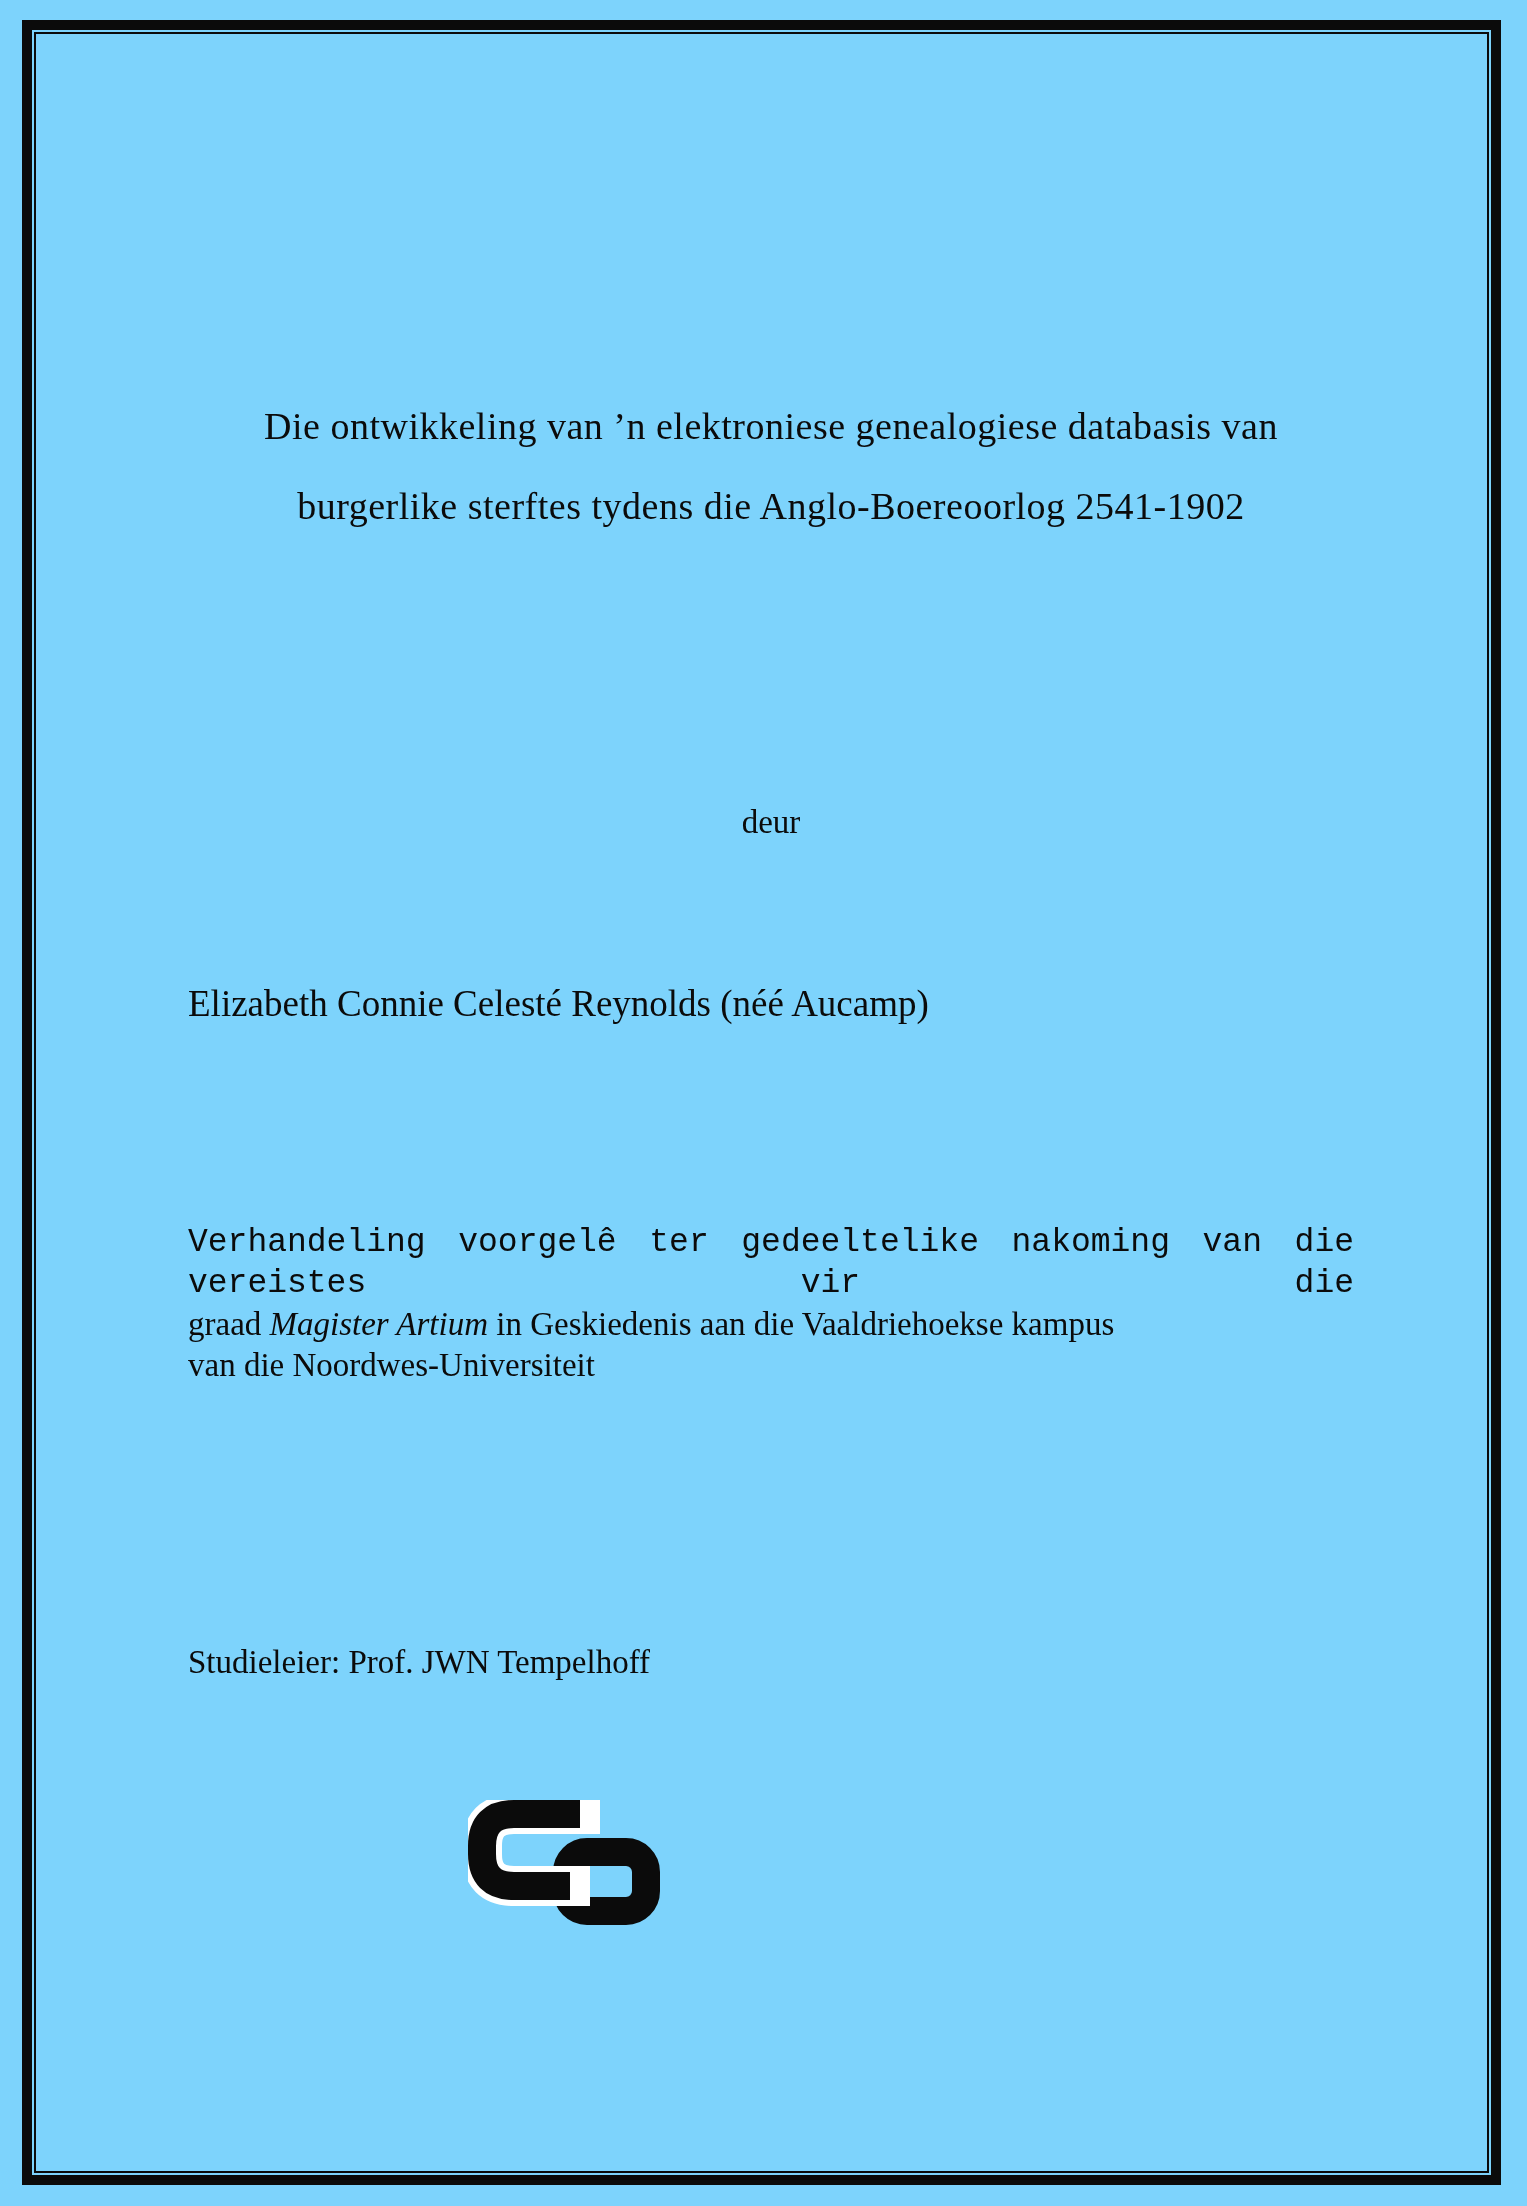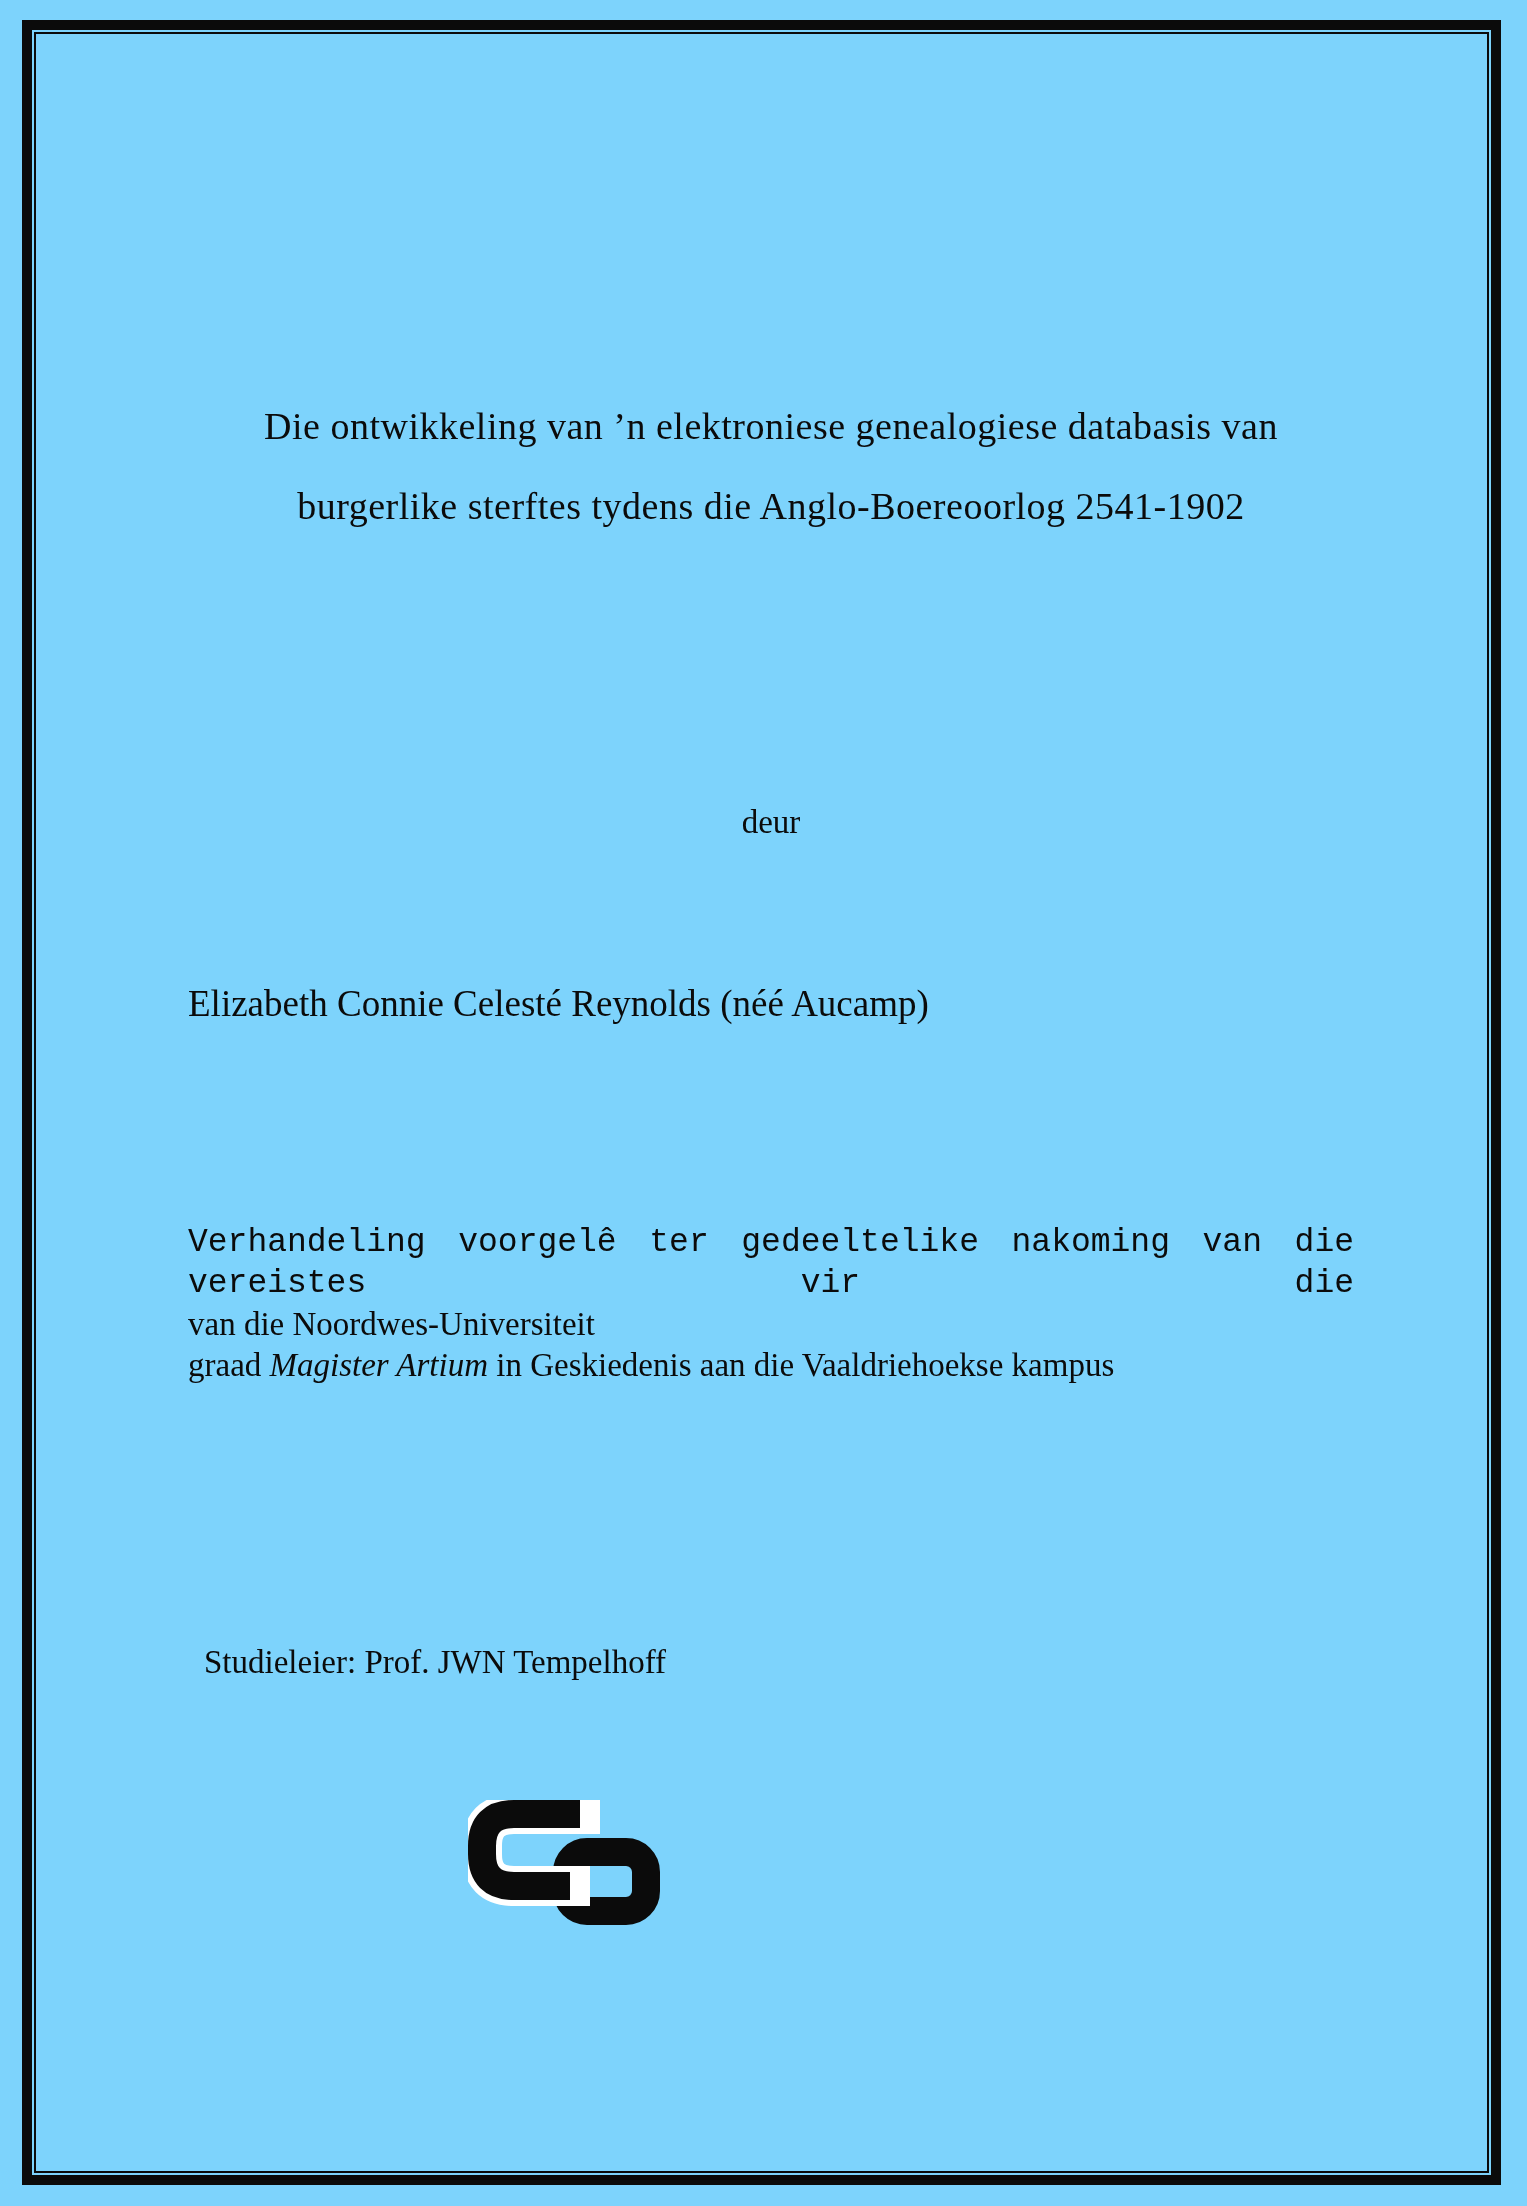--- a/index.html
+++ b/index.html
@@ -49,21 +49,21 @@
     font-size:33px;line-height:41px;
   }
   .statement .justified{
     text-align:justify;
     text-align-last:justify;
     font-family:Liberation Mono, monospace;
   }
   .statement .italic{font-style:italic;}
   .supervisor{
     position:absolute;
-    left:204px;top:1640px;
+    left:188px;top:1640px;
     font-size:33px;line-height:44px;
   }
   .logo-mark{
     position:absolute;
     left:468px;top:1800px;
     width:192px;height:127px;
   }
   .logo-text{
     position:absolute;
     right:472px;top:1803px;
@@ -88,22 +88,22 @@
     <div>Die ontwikkeling van ’n elektroniese genealogiese databasis van</div>
     <div>burgerlike sterftes tydens die Anglo-Boereoorlog 2541-1902</div>
   </div>
 
   <div class="byline">deur</div>
 
   <div class="author">Elizabeth Connie Celesté Reynolds (néé Aucamp)</div>
 
   <div class="statement">
     <div class="justified">Verhandeling voorgelê ter gedeeltelike nakoming van die vereistes vir die</div>
+    <div><span>graad </span><span class="italic">Magister Artium</span><span> in Geskiedenis aan die Vaaldriehoekse kampus</span></div>
     <div>van die Noordwes-Universiteit</div>
-    <div><span>graad </span><span class="italic">Magister Artium</span><span> in Geskiedenis aan die Vaaldriehoekse kampus</span></div>
   </div>
 
   <div class="supervisor">
     <div>Studieleier: Prof. JWN Tempelhoff</div>
   </div>
 
   <svg class="logo-mark" viewBox="0 0 192 127" xmlns="http://www.w3.org/2000/svg" aria-hidden="true">
 
     <rect x="99" y="52" width="79" height="59" rx="20" fill="none" stroke="#0b0b0b" stroke-width="28"></rect>
 

